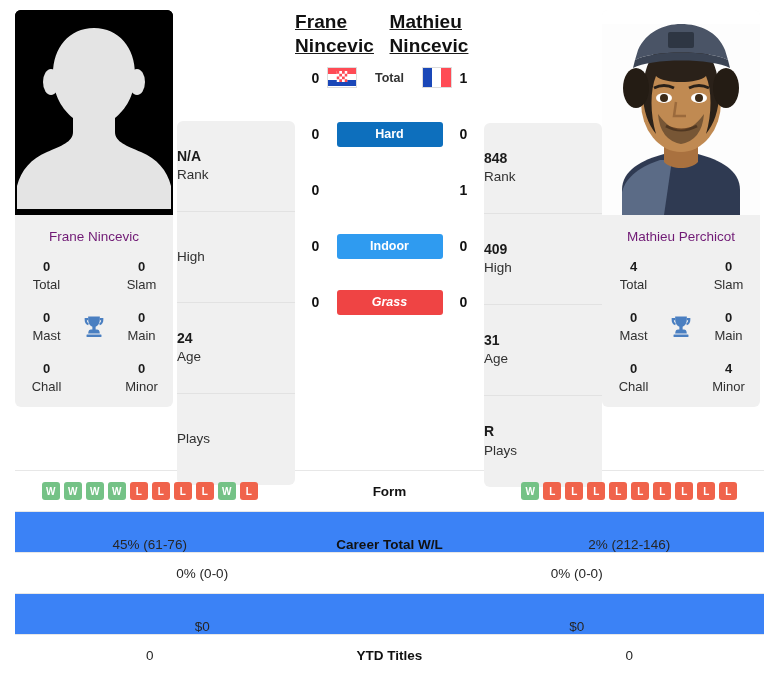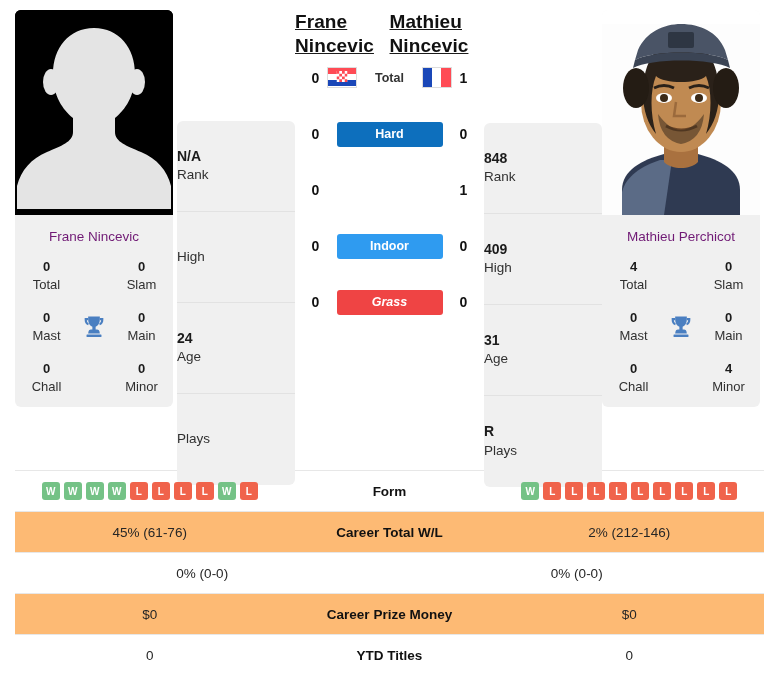--- a/index.html
+++ b/index.html
@@ -132,21 +132,21 @@
   .surface.plain { background: transparent; color: #333; font-weight: bold; font-size: 12.5px; }
 
   
   .table { padding: 0 15px; }
   .trow {
     display: flex;
     align-items: center;
     height: 41px;
     border-top: 1px solid #e7e7e7;
   }
-  .trow.shaded { background: #fdba74; }
+  .trow.shaded { background: #3b82f6; align-items: flex-end; }
   .tside { flex: 1 1 0; display: flex; align-items: center; justify-content: center; min-width: 0; }
   .tside .txt { font-size: 13.5px; color: #262626; }
   .tmid { flex: 0 0 210px; text-align: center; font-size: 13.5px; font-weight: bold; color: #111; }
   .form-strip { display: flex; gap: 4px; }
   .badge {
     width: 18px; height: 18px;
     border-radius: 3px;
     display: flex; align-items: center; justify-content: center;
     color: #fff; font-size: 10px; font-weight: bold;
   }
@@ -438,21 +438,20 @@
     </div>
     <div class="tside">
       <span class="txt">0% (0-0)</span>
     </div>
   </div>
 
   <div class="trow shaded">
     <div class="tside">
       <span class="txt">$0</span>
     </div>
-    <div class="tmid">Career Prize Money</div>
     <div class="tside">
       <span class="txt">$0</span>
     </div>
   </div>
 
   <div class="trow">
     <div class="tside">
       <span class="txt">0</span>
     </div>
     <div class="tmid">YTD Titles</div>

